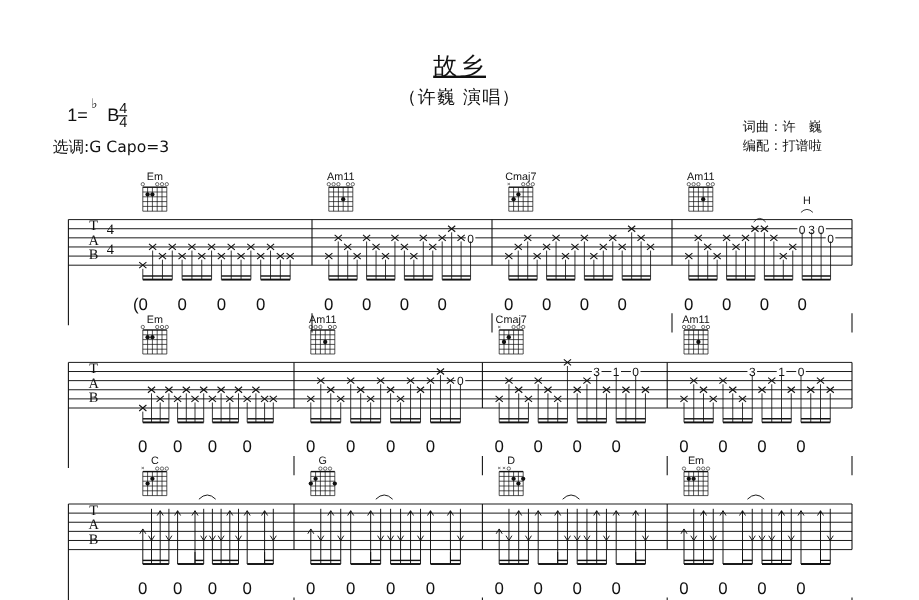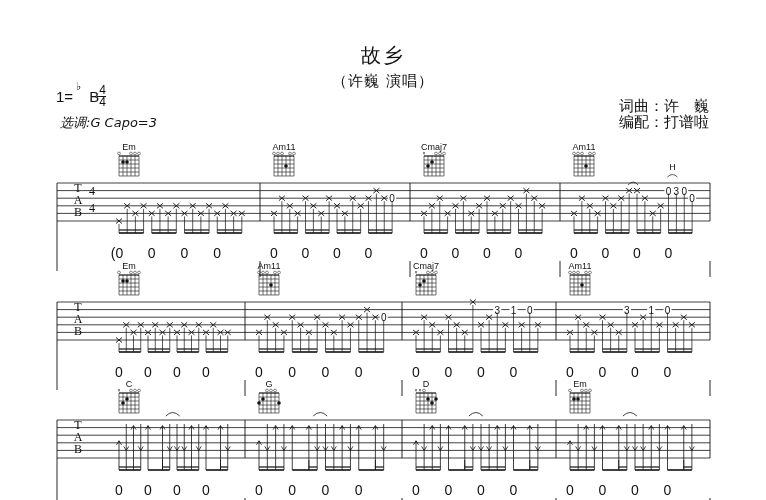--- a/index.html
+++ b/index.html
@@ -1,30 +1,30 @@
 <!DOCTYPE html>
 <html><head>
 <meta charset="utf-8">
 <style>
   html, body { margin: 0; padding: 0; background: #ffffff; }
   body { width: 766px; height: 500px; position: relative; overflow: hidden;
          font-family: "DejaVu Sans", sans-serif; color: #111; }
   .title { position: absolute; left: 0; width: 766px; top: 42px; text-align: center;
-           font-size: 20px; letter-spacing: 2px; }
+           font-size: 20px; letter-spacing: 2px; text-decoration: underline; }
   .subtitle { position: absolute; left: 0; width: 766px; top: 72px; text-align: center;
               font-size: 15px; letter-spacing: 1px; }
   .key { position: absolute; left: 56px; top: 88px; font-family: "Liberation Sans", sans-serif;
          font-size: 15px; }
   .key .flat { position: absolute; left: 20px; top: -8px; font-size: 11px; }
   .key .letter { margin-left: 12px; }
   .timesig { position: absolute; left: 97px; top: 85px; font-family: "Liberation Sans", sans-serif;
              font-size: 12px; line-height: 11px; text-align: right; }
   .timesig .bar { display: block; height: 1px; background: #111; width: 9px; margin: 0 auto; }
-  .tuning { position: absolute; left: 60px; top: 114px; font-size: 13px; font-style: italic; }
-  .credits { position: absolute; left: 619px; top: 98px; font-size: 15px; line-height: 16px; text-align: right; }
+  .tuning { position: absolute; left: 44px; top: 114px; font-size: 13px; }
+  .credits { position: absolute; left: 619px; top: 98px; font-size: 11px; line-height: 16px; text-align: right; }
   svg#score { position: absolute; left: 0; top: 0; }
 </style>
 </head>
 <body>
 
 <div class="title">故乡</div>
 <div class="subtitle">（许巍 演唱）</div>
 
 <div class="key">
   <span>1=</span>

